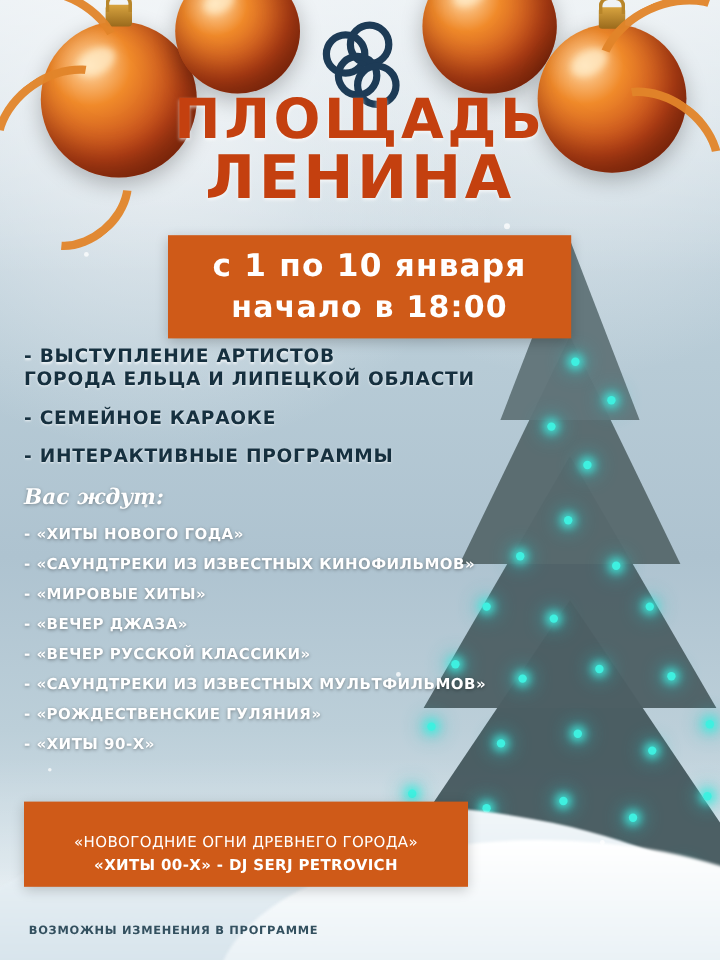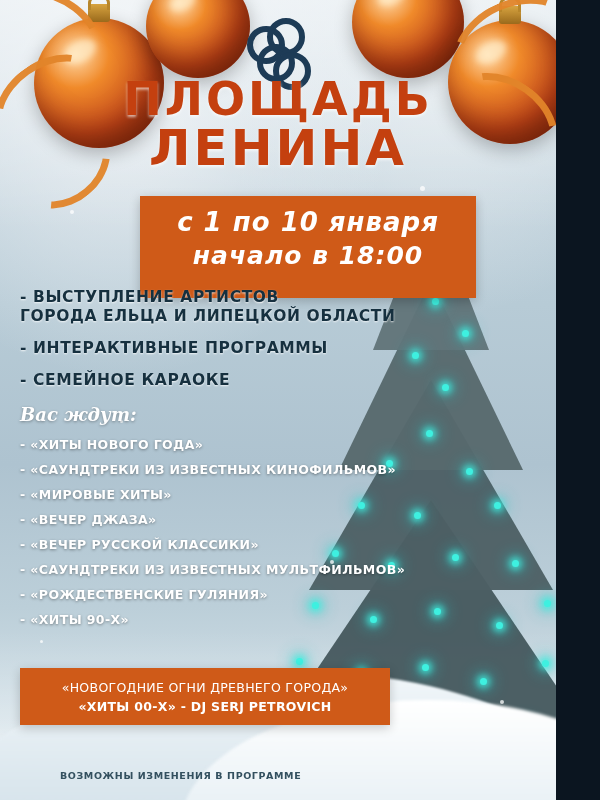--- a/index.html
+++ b/index.html
@@ -5,21 +5,21 @@
   html, body {
     margin: 0;
     padding: 0;
     background: #0b1520;
   }
   body {
     font-family: "Liberation Sans", sans-serif;
   }
   #poster {
     position: relative;
-    width: 556px;
+    width: 600px;
     height: 800px;
     overflow: hidden;
     background:
       radial-gradient(ellipse 70% 50% at 22% 12%, #e9eef2 0%, rgba(233,238,242,0) 70%),
       radial-gradient(ellipse 60% 45% at 80% 8%, #dfe7ec 0%, rgba(223,231,236,0) 70%),
       linear-gradient(180deg, #cfdde6 0%, #c3d4de 18%, #b7cbd6 38%, #aec3d0 58%, #bccfd9 76%, #d6e3ea 92%, #e6eef3 100%);
   }
   
   .mist {
     position: absolute;
@@ -162,24 +162,23 @@
   }
   .headline .l2 { font-size: 50px; }
 
   .dates {
     position: absolute;
     top: 196px;
     left: 140px;
     width: 320px;
     background: #cf5a18;
     box-shadow: 0 3px 10px rgba(0,0,0,.22);
-    padding: 10px 8px 28px;
+    padding: 10px 8px 12px;
     text-align: center;
     z-index: 5;
-    font-style: italic;
   }
   .dates .d1 {
     color: #fff;
     font-family: "DejaVu Sans", sans-serif;
     font-weight: bold;
     font-size: 26px;
     letter-spacing: 1px;
     line-height: 1.25;
     display: block;
   }
@@ -253,21 +252,21 @@
     font-family: "DejaVu Sans", sans-serif;
     font-weight: bold;
     font-size: 17px;
     letter-spacing: 1px;
   }
   .closing .c-sub {
     display: block;
     color: #fff;
     font-family: "DejaVu Sans", sans-serif;
     font-size: 12.5px;
-    margin-top: 3px;
+    margin-top: 17px;
     letter-spacing: .3px;
   }
   .closing .c-sub2 {
     display: block;
     color: #fff;
     font-family: "DejaVu Sans", sans-serif;
     font-weight: bold;
     font-size: 12.5px;
     margin-top: 4px;
     letter-spacing: .3px;
@@ -276,21 +275,20 @@
   .footnote {
     position: absolute;
     left: 24px;
     top: 770px;
     color: #33505f;
     font-family: "DejaVu Sans", sans-serif;
     font-weight: bold;
     font-size: 9.5px;
     letter-spacing: .6px;
     z-index: 6;
-    margin-left: 36px;
   }
   .flake {
     position: absolute;
     background: #fff;
     border-radius: 50%;
     opacity: .75;
     pointer-events: none;
   }
 </style>
 </head>
@@ -389,24 +387,24 @@
     <span class="d2">начало в 18:00</span>
   </div>
 
   <div class="content">
 
     <div class="big-item">
       <span class="sub">- ВЫСТУПЛЕНИЕ АРТИСТОВ</span>
       <span class="sub">ГОРОДА ЕЛЬЦА И ЛИПЕЦКОЙ ОБЛАСТИ</span>
     </div>
     <div class="big-item">
-      <span class="sub">- ИНТЕРАКТИВНЫЕ ПРОГРАММЫ</span>
+      <span class="sub">- СЕМЕЙНОЕ КАРАОКЕ</span>
     </div>
     <div class="big-item">
-      <span class="sub">- СЕМЕЙНОЕ КАРАОКЕ</span>
+      <span class="sub">- ИНТЕРАКТИВНЫЕ ПРОГРАММЫ</span>
     </div>
 
     <span class="await">Вас ждут:</span>
 
     <span class="small-item">- «ХИТЫ НОВОГО ГОДА»</span>
     <span class="small-item">- «САУНДТРЕКИ ИЗ ИЗВЕСТНЫХ КИНОФИЛЬМОВ»</span>
     <span class="small-item">- «МИРОВЫЕ ХИТЫ»</span>
     <span class="small-item">- «ВЕЧЕР ДЖАЗА»</span>
     <span class="small-item">- «ВЕЧЕР РУССКОЙ КЛАССИКИ»</span>
     <span class="small-item">- «САУНДТРЕКИ ИЗ ИЗВЕСТНЫХ МУЛЬТФИЛЬМОВ»</span>

